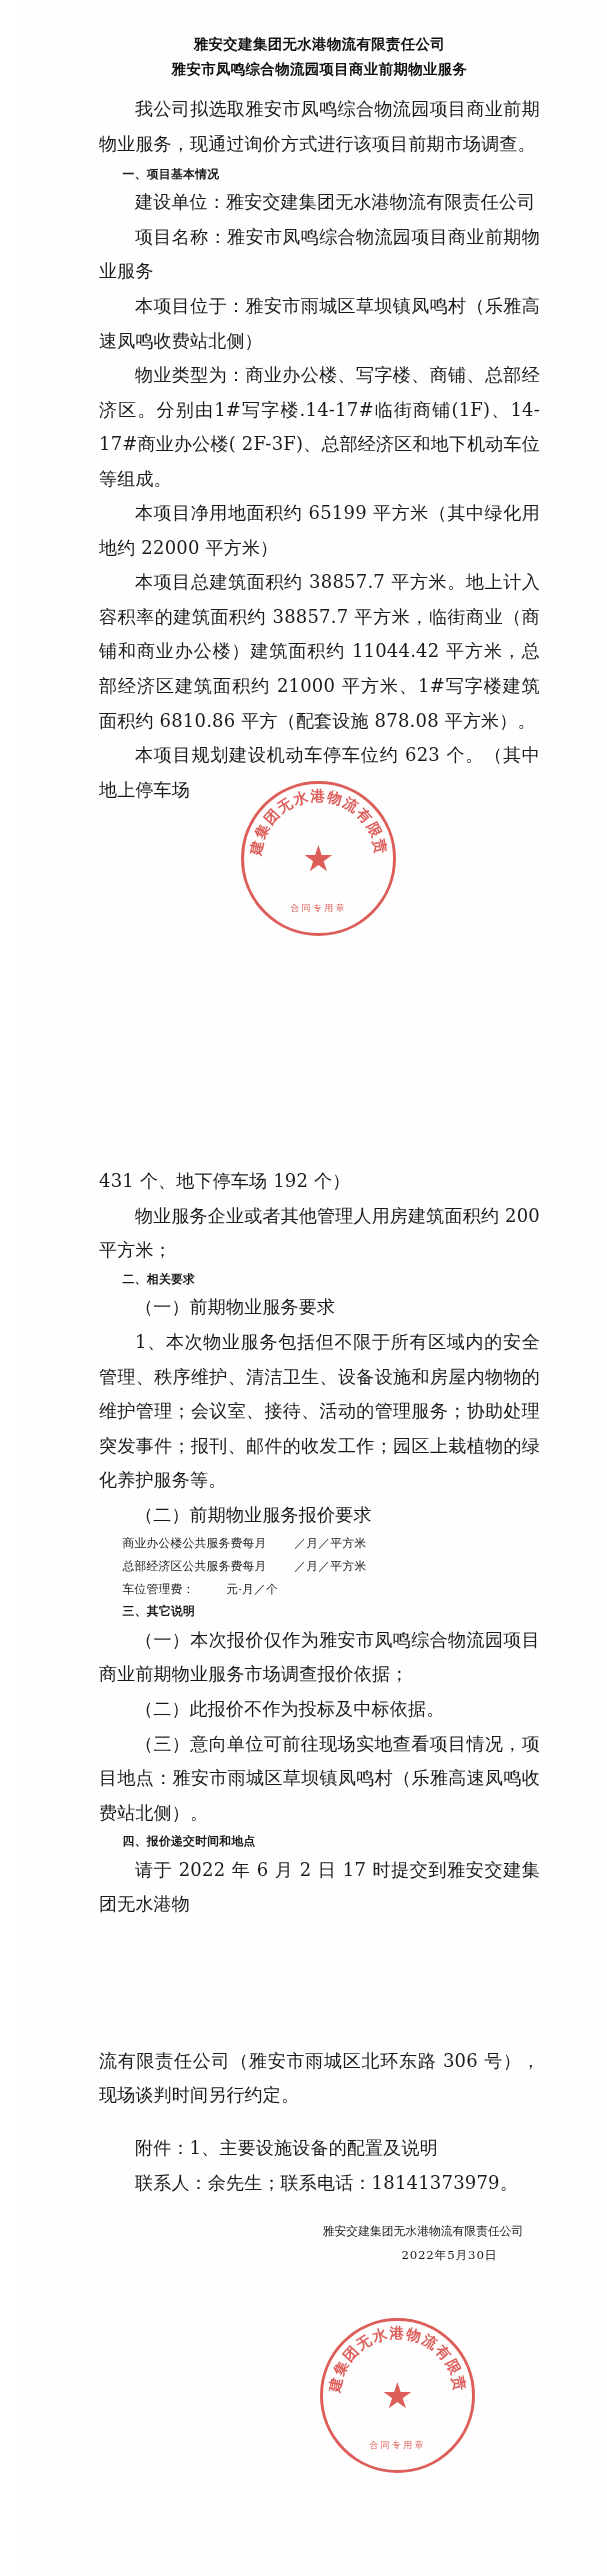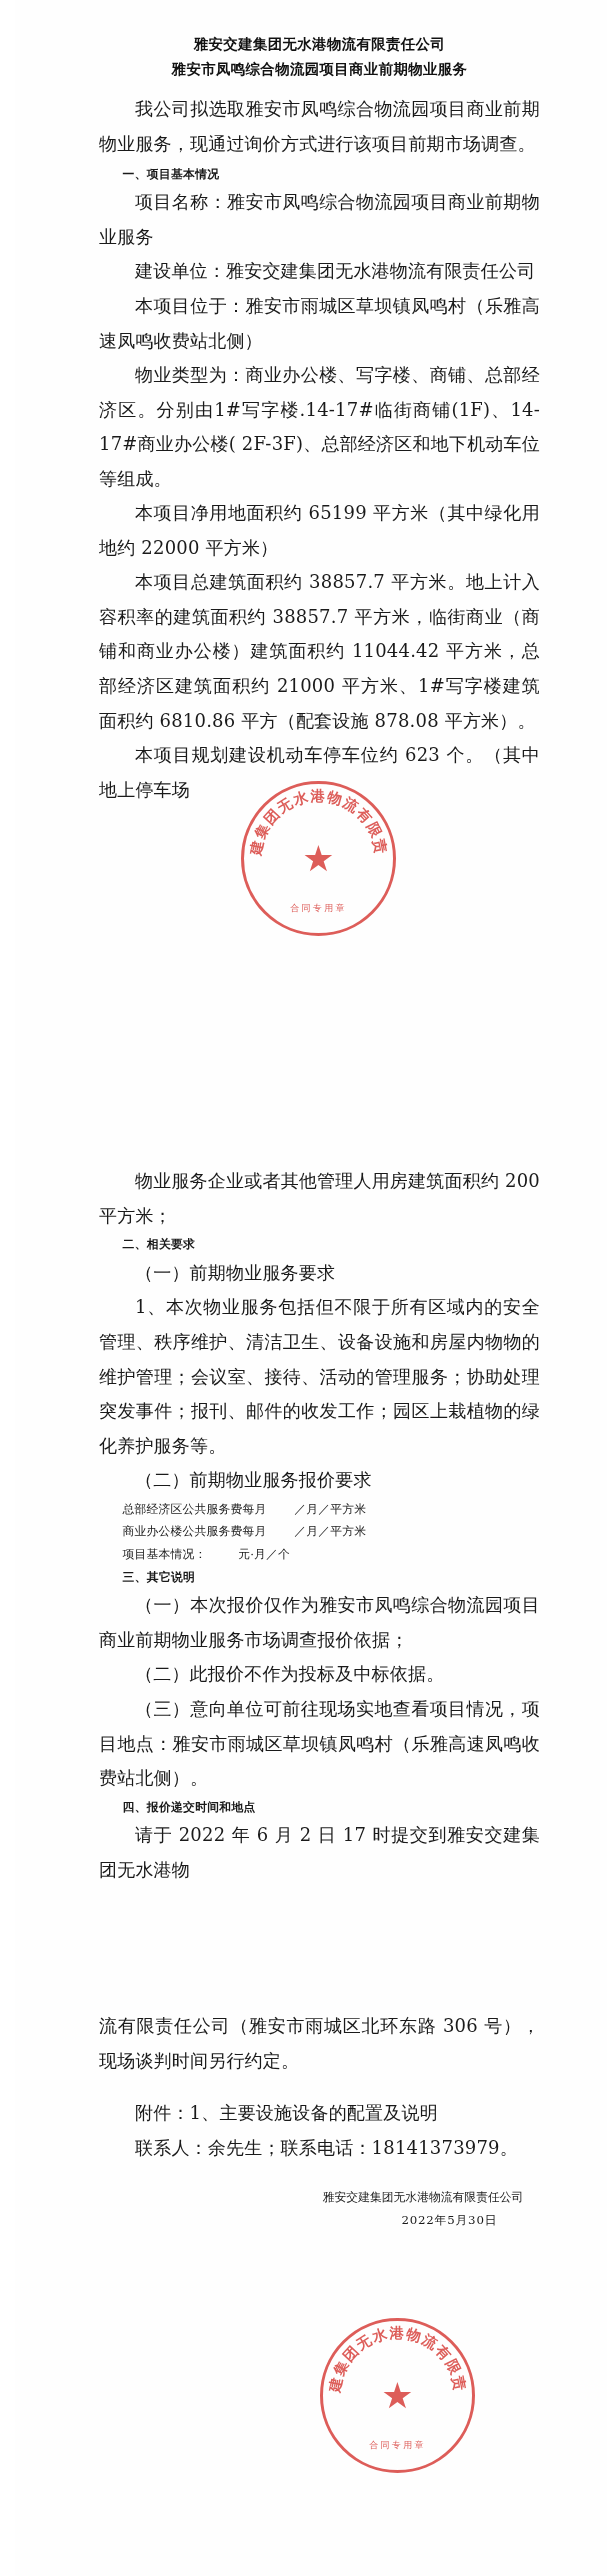--- a/index.html
+++ b/index.html
@@ -137,40 +137,41 @@
   <div class="doc">
 
     <div class="title-block">
       <span class="title-line">雅安交建集团无水港物流有限责任公司</span>
       <span class="title-line">雅安市凤鸣综合物流园项目商业前期物业服务</span>
     </div>
 
     <p class="body indent2">我公司拟选取雅安市凤鸣综合物流园项目商业前期物业服务，现通过询价方式进行该项目前期市场调查。</p>
 
     <p class="heading gap-top">一、项目基本情况</p>
+    <p class="body indent2">建设单位：雅安交建集团无水港物流有限责任公司</p>
     <p class="body indent2">项目名称：雅安市凤鸣综合物流园项目商业前期物业服务</p>
-    <p class="body indent2">建设单位：雅安交建集团无水港物流有限责任公司</p>
     <p class="body indent2">本项目位于：雅安市雨城区草坝镇凤鸣村（乐雅高速凤鸣收费站北侧）</p>
     <p class="body indent2">物业类型为：商业办公楼、写字楼、商铺、总部经济区。分别由1#写字楼.14-17#临街商铺(1F)、14-17#商业办公楼( 2F-3F)、总部经济区和地下机动车位等组成。</p>
     <p class="body indent2">本项目净用地面积约 65199 平方米（其中绿化用地约 22000 平方米）</p>
     <p class="body indent2">本项目总建筑面积约 38857.7 平方米。地上计入容积率的建筑面积约 38857.7 平方米，临街商业（商铺和商业办公楼）建筑面积约 11044.42 平方米，总部经济区建筑面积约 21000 平方米、1#写字楼建筑面积约 6810.86 平方（配套设施 878.08 平方米）。</p>
     <p class="body indent2">本项目规划建设机动车停车位约 623 个。（其中地上停车场</p>
 
     <div class="spacer-huge"></div>
 
+    <p class="body">431 个、地下停车场 192 个）</p>
     <p class="body indent2">物业服务企业或者其他管理人用房建筑面积约 200 平方米；</p>
 
     <p class="heading">二、相关要求</p>
     <p class="body indent2">（一）前期物业服务要求</p>
     <p class="body indent2">1、本次物业服务包括但不限于所有区域内的安全管理、秩序维护、清洁卫生、设备设施和房屋内物物的维护管理；会议室、接待、活动的管理服务；协助处理突发事件；报刊、邮件的收发工作；园区上栽植物的绿化养护服务等。</p>
     <p class="body indent2">（二）前期物业服务报价要求</p>
 
+    <p class="fee-line">商业办公楼公共服务费每月       ／月／平方米</p>
     <p class="fee-line">总部经济区公共服务费每月       ／月／平方米</p>
-    <p class="fee-line">商业办公楼公共服务费每月       ／月／平方米</p>
-    <p class="fee-line">项目基本情况：        元·月／个</p>
+    <p class="fee-line">车位管理费：        元·月／个</p>
 
     <p class="heading">三、其它说明</p>
     <p class="body indent2">（一）本次报价仅作为雅安市凤鸣综合物流园项目商业前期物业服务市场调查报价依据；</p>
     <p class="body indent2">（二）此报价不作为投标及中标依据。</p>
     <p class="body indent2">（三）意向单位可前往现场实地查看项目情况，项目地点：雅安市雨城区草坝镇凤鸣村（乐雅高速凤鸣收费站北侧）。</p>
 
     <p class="heading">四、报价递交时间和地点</p>
     <p class="body indent2">请于 2022 年 6 月 2 日 17 时提交到雅安交建集团无水港物</p>
 
     <div class="spacer-mid"></div>

